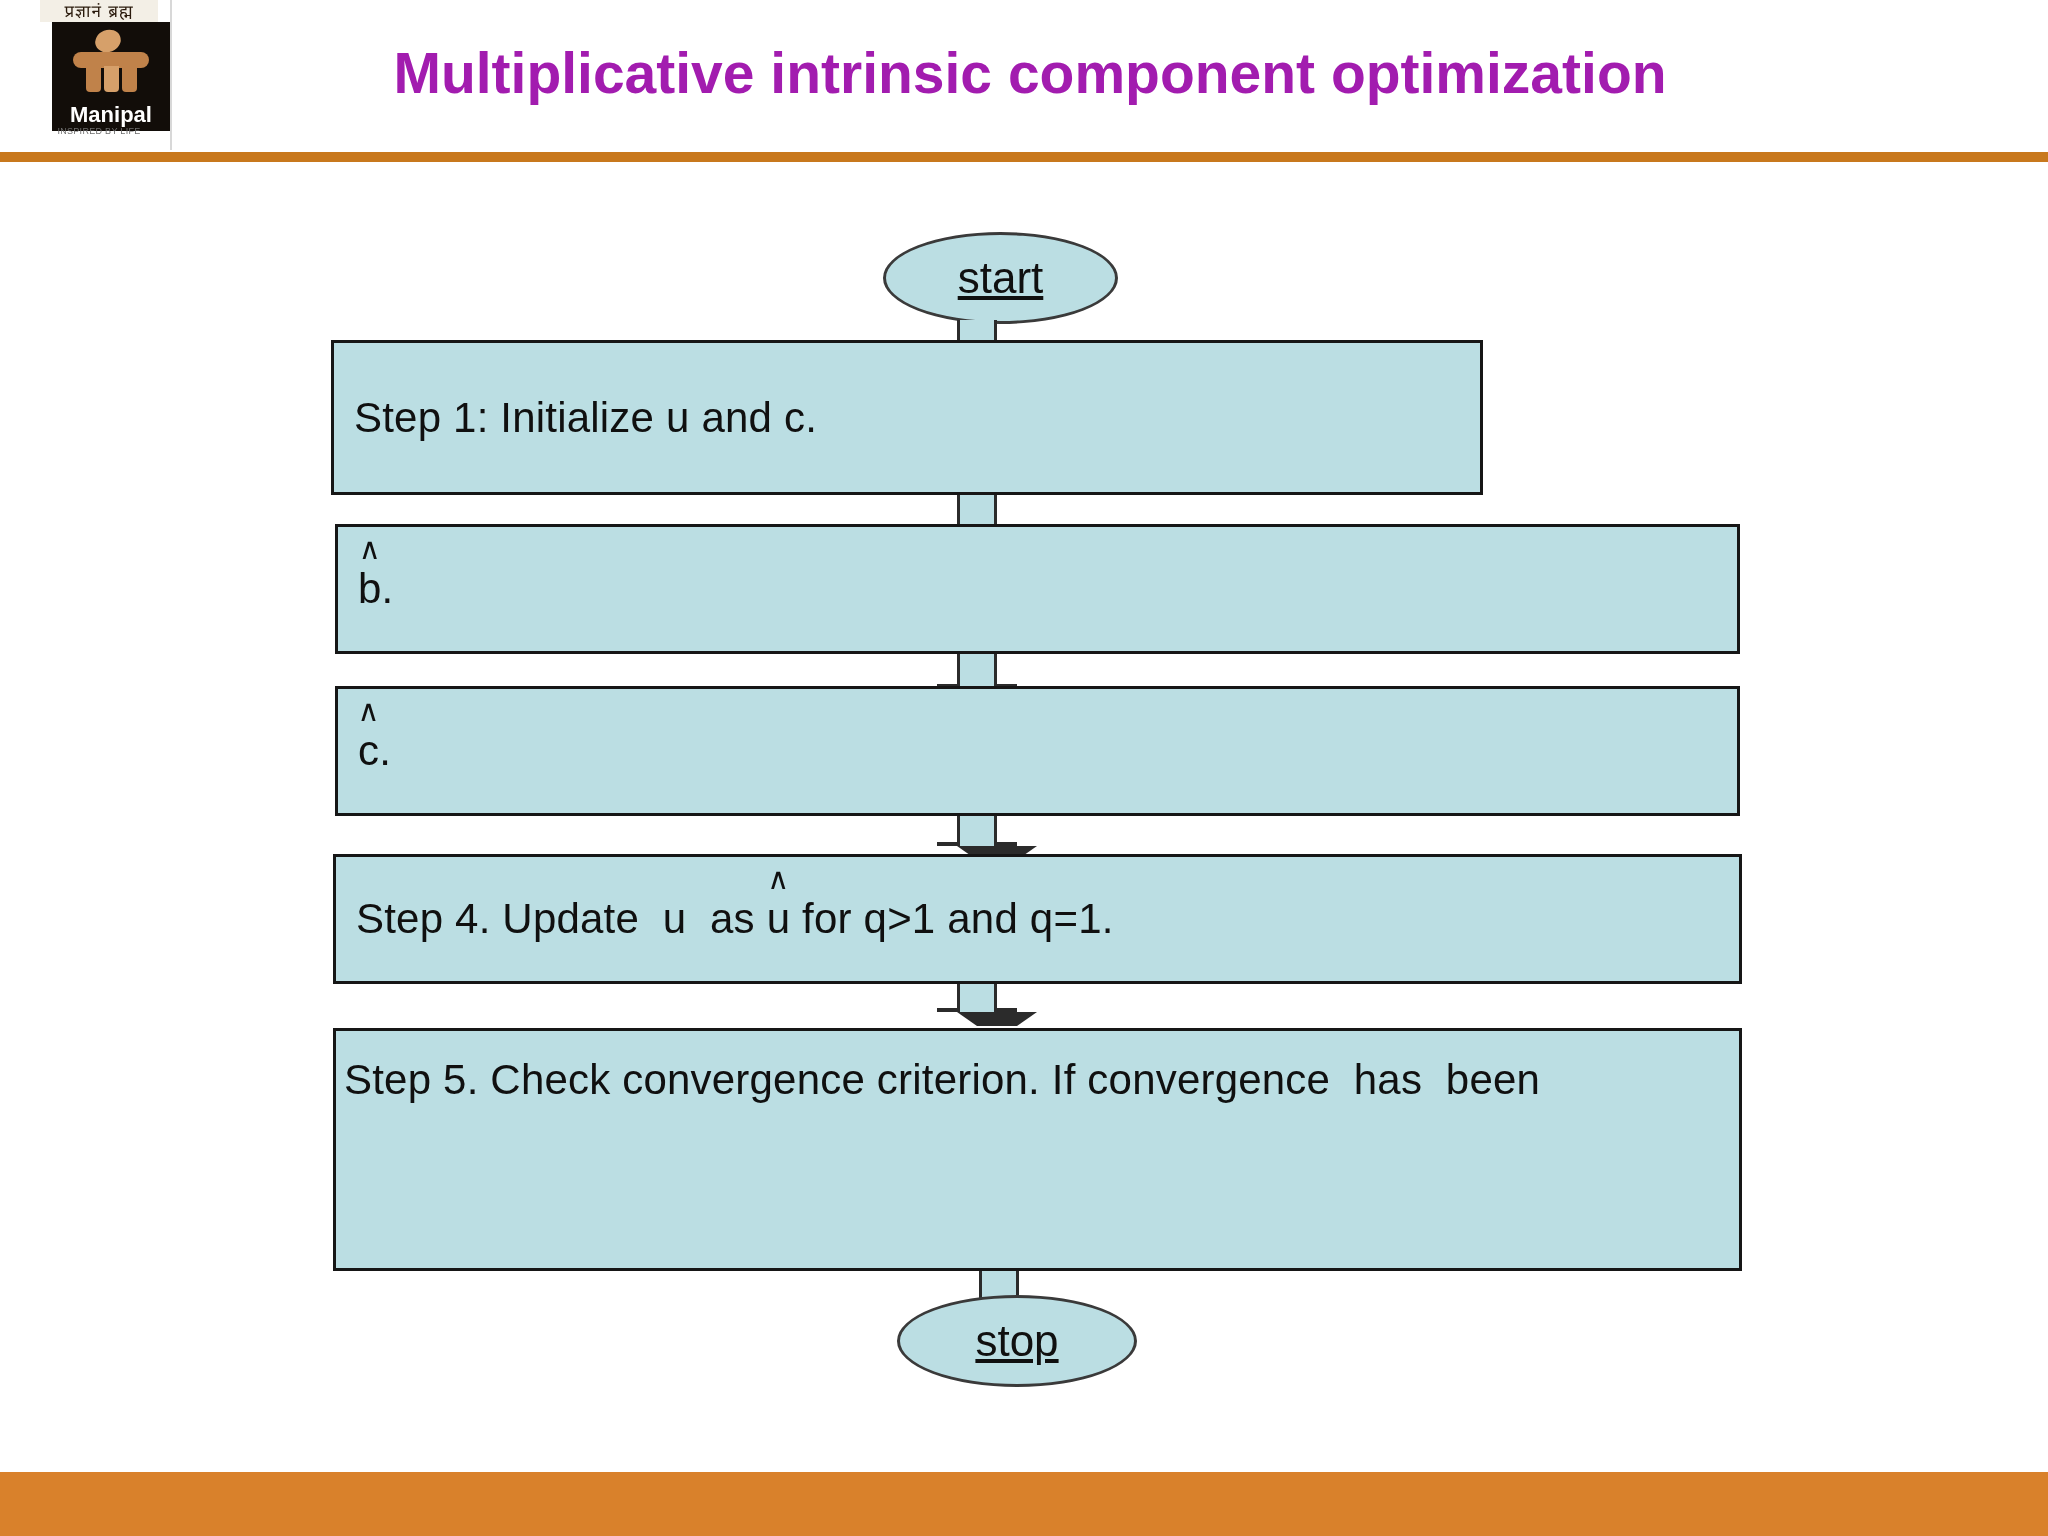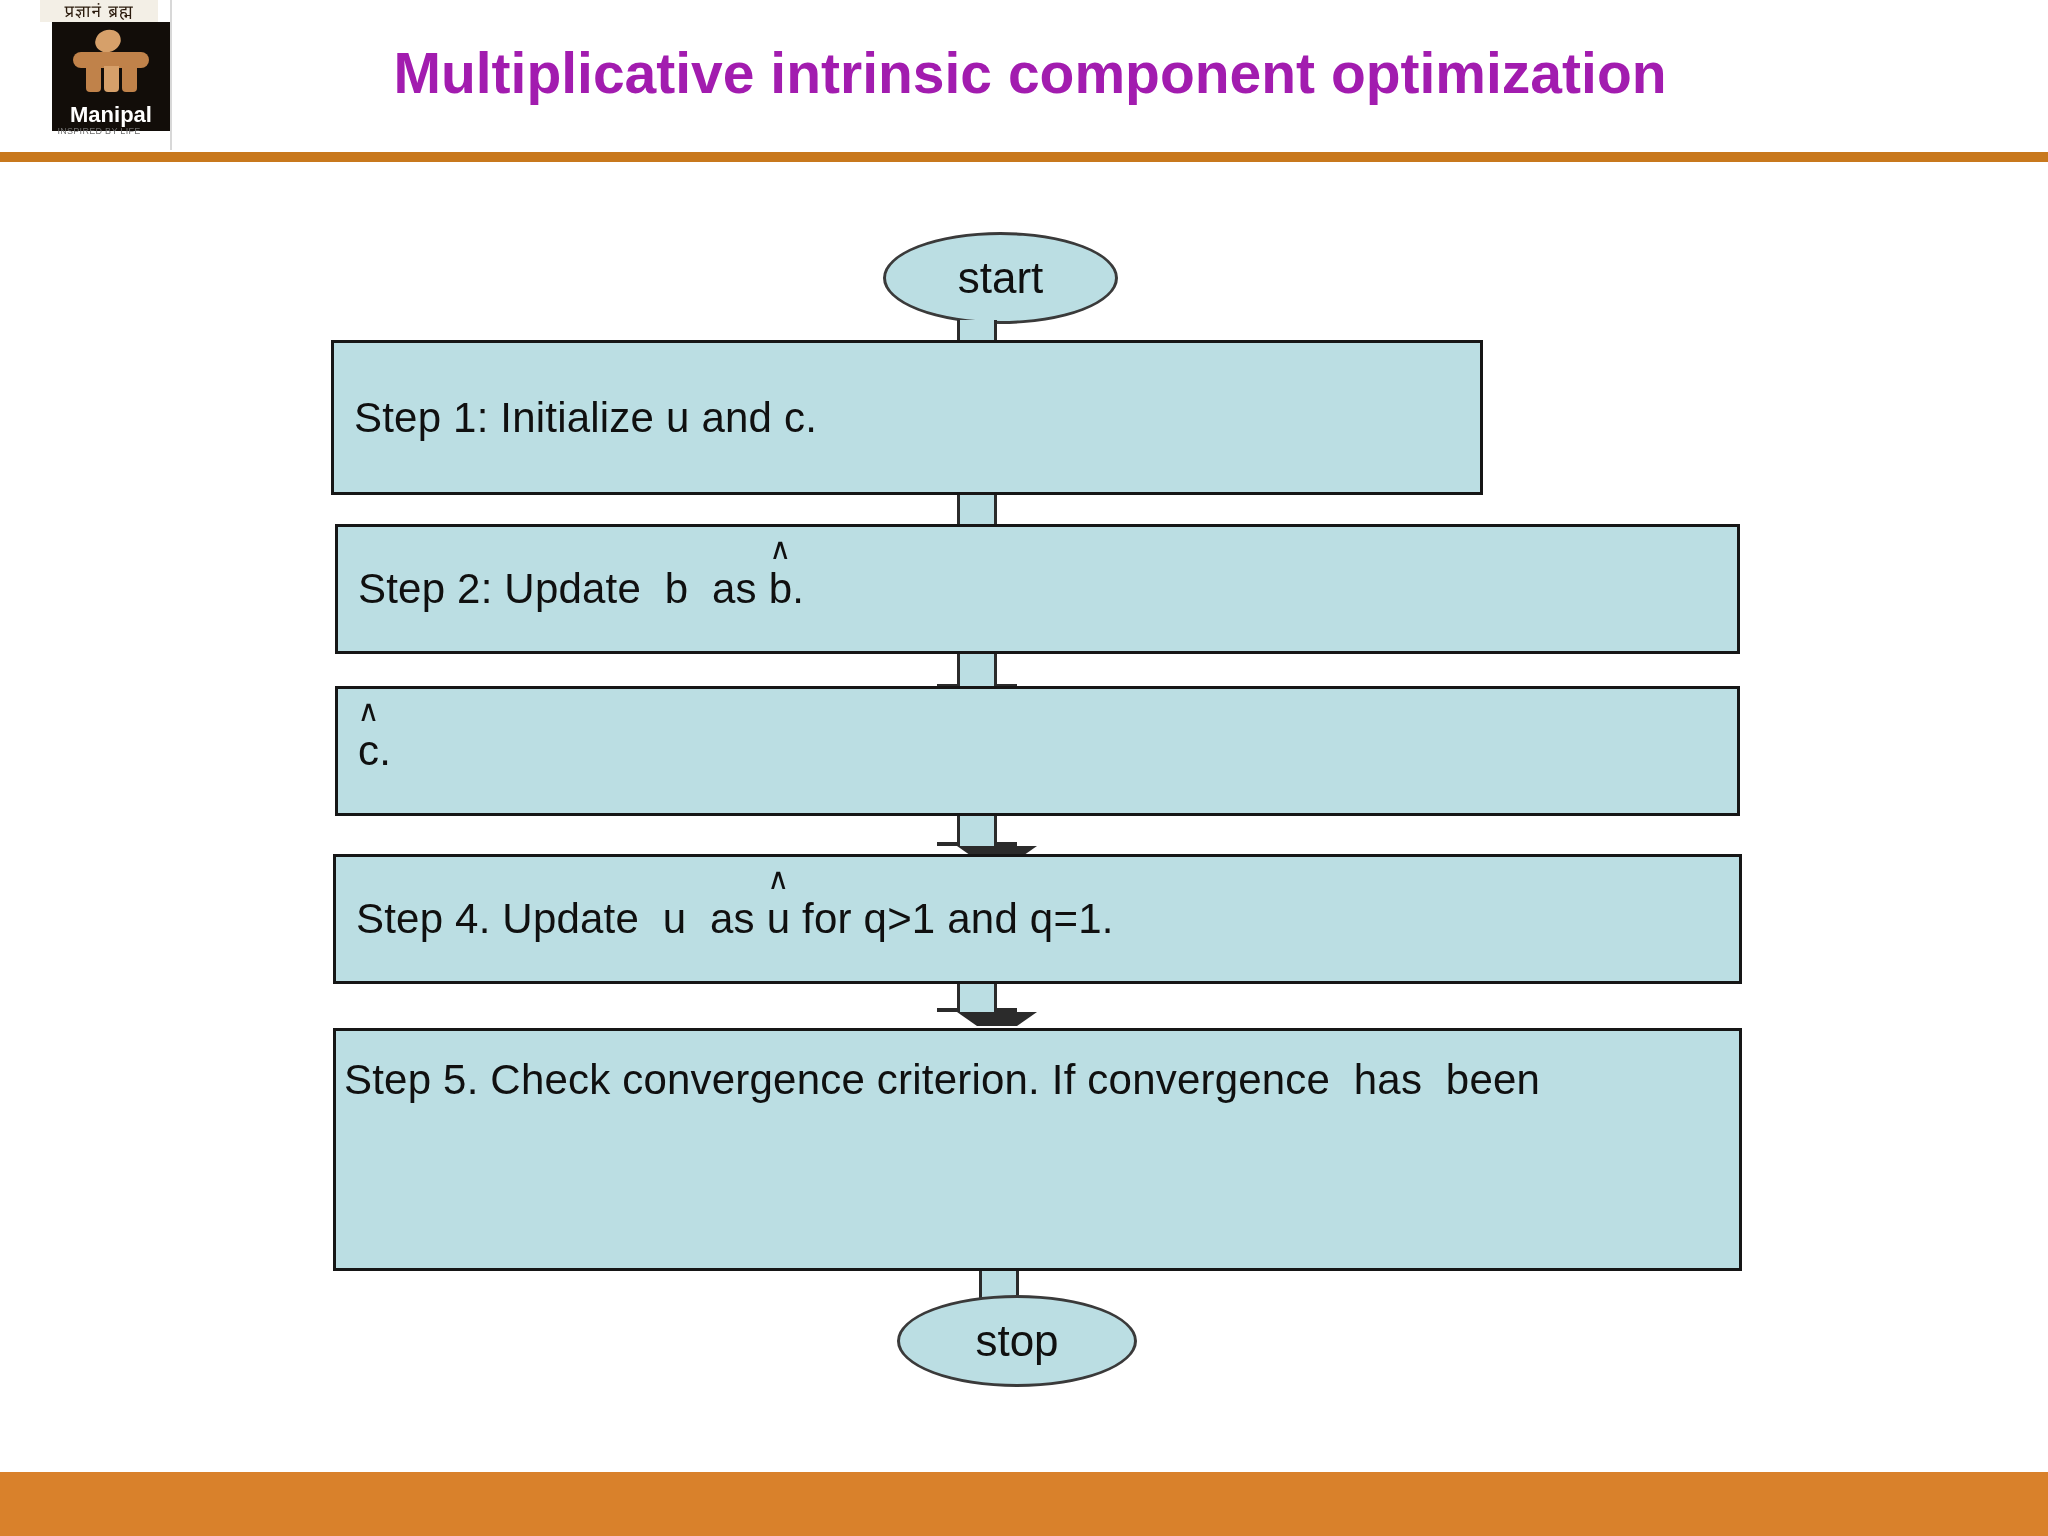--- a/index.html
+++ b/index.html
@@ -197,20 +197,21 @@
     background: #BBDEE3;
     border: 3px solid #3a3a3a;
     border-radius: 50%;
     box-sizing: border-box;
     display: flex;
     align-items: center;
     justify-content: center;
     color: #101010;
     font-size: 44px;
     font-family: "Liberation Sans", sans-serif;
+    text-decoration: underline;
   }
   
   .connector {
     position: absolute;
     width: 68px;
   }
   .connector .stem {
     position: absolute;
     left: 14px;
     top: 0;
@@ -282,21 +283,21 @@
       <div class="node-text">Step 1: Initialize u and c.</div>
     </div>
 
     <div class="connector" style="left:943px; top:333px; height:42px;">
       <div class="stem" style="height:34px;"></div>
       <div class="wing-l" style="top:30px;"></div>
       <div class="wing-r" style="top:30px;"></div>
     </div>
 
     <div class="node-box" style="left:335px; top:362px; width:1405px; height:130px;">
-      <div class="node-text"><span>Step 2: Update  b  as </span><span class="hatvar"><span class="hat">∧</span><span>b</span></span><span>.</span></div>
+      <div class="node-text"><span class="hatvar"><span class="hat">∧</span><span>b</span></span><span>.</span></div>
     </div>
 
     <div class="connector" style="left:943px; top:492px; height:42px;">
       <div class="stem" style="height:34px;"></div>
       <div class="wing-l" style="top:30px;"></div>
       <div class="wing-r" style="top:30px;"></div>
     </div>
 
     <div class="node-box" style="left:335px; top:524px; width:1405px; height:130px;">
       <div class="node-text"><span class="hatvar"><span class="hat">∧</span><span>c</span></span><span>.</span></div>

